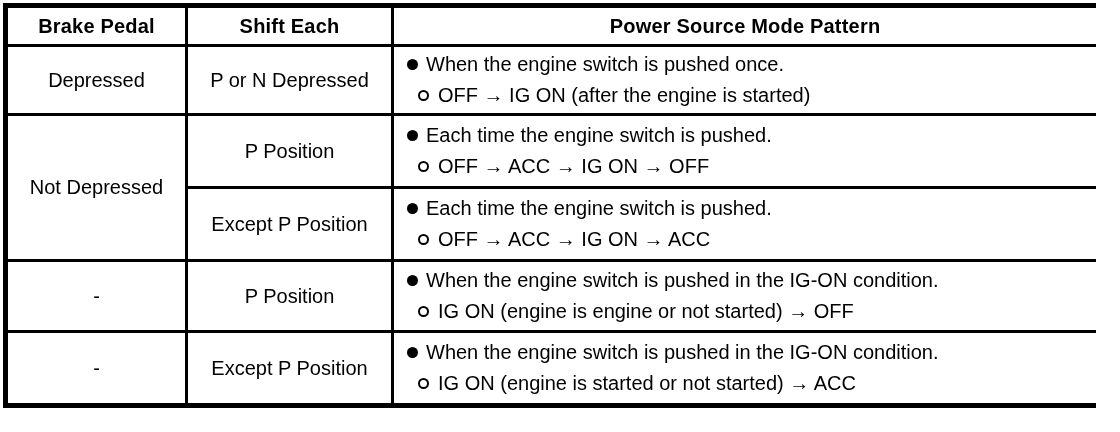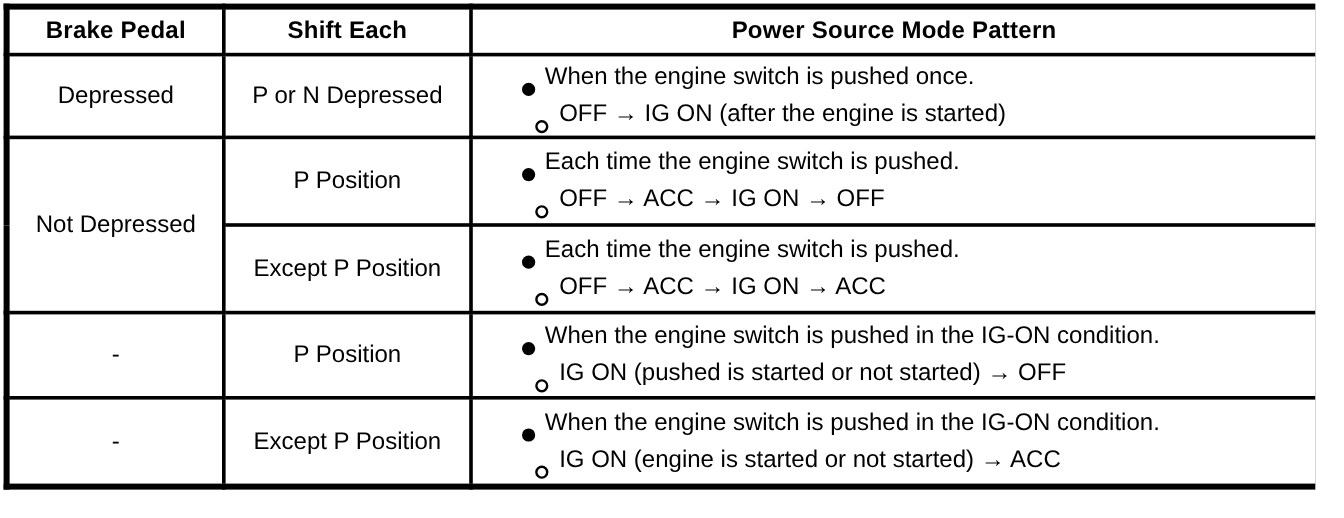--- a/index.html
+++ b/index.html
@@ -36,25 +36,24 @@
   }
   .cell-plain {
     font-size: 20px;
     text-align: center;
     vertical-align: middle;
     padding-left: 7px;
   }
   .cell-pattern { vertical-align: middle; }
   .pline {
     display: flex;
-    align-items: flex-end;
+    align-items: center;
     font-size: 20px;
     line-height: 31px;
     white-space: nowrap;
-    margin-left: 28px;
   }
   .pline.main { padding-left: 13px; }
   .pline.sub  { padding-left: 24px; }
   .bullet {
     width: 11px; height: 11px;
     background: #000000;
     border-radius: 50%;
     flex: none;
     margin-right: 8px;
   }
@@ -133,21 +132,21 @@
       <tr class="r4">
         <td class="cell-plain">-</td>
         <td class="cell-plain">P Position</td>
         <td class="cell-pattern">
           <div class="pline main">
             <span class="bullet"></span>
             <span>When the engine switch is pushed in the IG-ON condition.</span>
           </div>
           <div class="pline sub">
             <span class="subcircle"></span>
-            <span>IG ON (pushed is started or not started) → OFF</span>
+            <span>IG ON (engine is engine or not started) → OFF</span>
           </div>
         </td>
       </tr>
       <tr class="r5">
         <td class="cell-plain">-</td>
         <td class="cell-plain">Except P Position</td>
         <td class="cell-pattern">
           <div class="pline main">
             <span class="bullet"></span>
             <span>When the engine switch is pushed in the IG-ON condition.</span>

